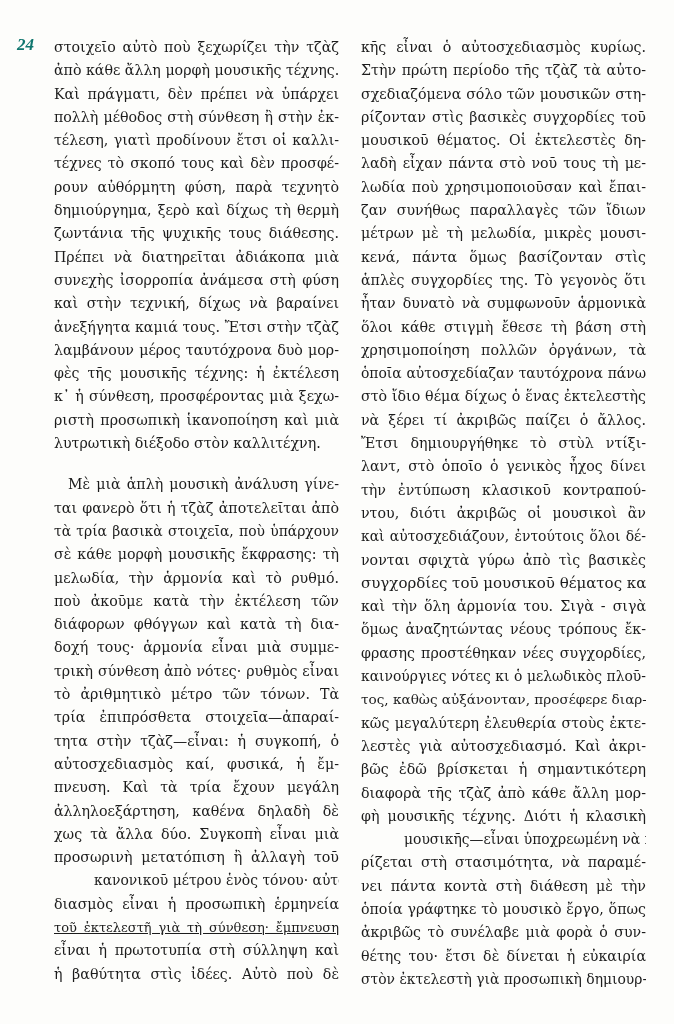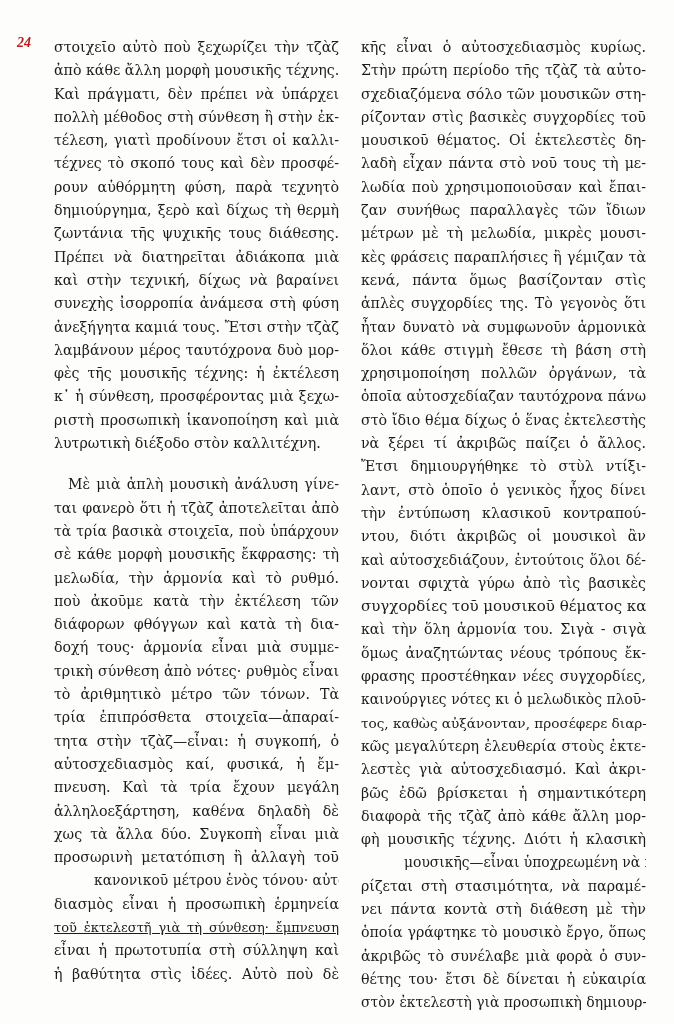--- a/index.html
+++ b/index.html
@@ -1,22 +1,22 @@
 <!DOCTYPE html>
 <html><head>
 <meta charset="utf-8">
 <style>
   html, body { margin: 0; padding: 0; }
   body {
     width: 674px; height: 1024px; background: #fdfdfb; position: relative; overflow: hidden;
     font-family: "DejaVu Serif", "Liberation Serif", serif; color: #1c1c1c;
   }
   .page-number {
-    position: absolute; left: 17px; top: 35px; font-size: 14px; font-weight: bold; font-style: italic;
-    font-family: "Liberation Serif", serif; color: #b91c1c;
+    position: absolute; left: 17px; top: 35px; font-size: 17px; font-weight: bold; font-style: italic;
+    font-family: "Liberation Serif", serif; color: #0f766e;
   }
   .col { position: absolute; top: 36px; width: 285px; }
   .col-left { left: 54px; }
   .col-right { left: 361px; }
   .line {
     height: 23.3px; line-height: 23.3px; font-size: 14.2px; white-space: nowrap;
     text-align: justify; text-align-last: justify; overflow: hidden;
   }
   .line.last { text-align-last: left; }
   .line.indent { text-indent: 14px; }
@@ -32,22 +32,22 @@
       <div class="line">στοιχεῖο αὐτὸ ποὺ ξεχωρίζει τὴν τζὰζ</div>
       <div class="line">ἀπὸ κάθε ἄλλη μορφὴ μουσικῆς τέχνης.</div>
       <div class="line">Καὶ πράγματι, δὲν πρέπει νὰ ὑπάρχει</div>
       <div class="line">πολλὴ μέθοδος στὴ σύνθεση ἢ στὴν ἐκ-</div>
       <div class="line">τέλεση, γιατὶ προδίνουν ἔτσι οἱ καλλι-</div>
       <div class="line">τέχνες τὸ σκοπό τους καὶ δὲν προσφέ-</div>
       <div class="line">ρουν αὐθόρμητη φύση, παρὰ τεχνητὸ</div>
       <div class="line">δημιούργημα, ξερὸ καὶ δίχως τὴ θερμὴ</div>
       <div class="line">ζωντάνια τῆς ψυχικῆς τους διάθεσης.</div>
       <div class="line">Πρέπει νὰ διατηρεῖται ἀδιάκοπα μιὰ</div>
+      <div class="line">συνεχὴς ἰσορροπία ἀνάμεσα στὴ φύση</div>
       <div class="line">καὶ στὴν τεχνική, δίχως νὰ βαραίνει</div>
-      <div class="line">συνεχὴς ἰσορροπία ἀνάμεσα στὴ φύση</div>
       <div class="line">ἀνεξήγητα καμιά τους. Ἔτσι στὴν τζὰζ</div>
       <div class="line">λαμβάνουν μέρος ταυτόχρονα δυὸ μορ-</div>
       <div class="line">φὲς τῆς μουσικῆς τέχνης: ἡ ἐκτέλεση</div>
       <div class="line">κ᾽ ἡ σύνθεση, προσφέροντας μιὰ ξεχω-</div>
       <div class="line">ριστὴ προσωπικὴ ἱκανοποίηση καὶ μιὰ</div>
       <div class="line last">λυτρωτικὴ διέξοδο στὸν καλλιτέχνη.</div>
     </div>
   <div class="para-gap"></div>
   <div id="left-p1">
       <div class="line indent">Μὲ μιὰ ἁπλὴ μουσικὴ ἀνάλυση γίνε-</div>
@@ -79,21 +79,20 @@
   <div id="right-p0">
       <div class="line">κῆς εἶναι ὁ αὐτοσχεδιασμὸς κυρίως.</div>
       <div class="line">Στὴν πρώτη περίοδο τῆς τζὰζ τὰ αὐτο-</div>
       <div class="line">σχεδιαζόμενα σόλο τῶν μουσικῶν στη-</div>
       <div class="line">ρίζονταν στὶς βασικὲς συγχορδίες τοῦ</div>
       <div class="line">μουσικοῦ θέματος. Οἱ ἐκτελεστὲς δη-</div>
       <div class="line">λαδὴ εἶχαν πάντα στὸ νοῦ τους τὴ με-</div>
       <div class="line">λωδία ποὺ χρησιμοποιοῦσαν καὶ ἔπαι-</div>
       <div class="line">ζαν συνήθως παραλλαγὲς τῶν ἴδιων</div>
       <div class="line">μέτρων μὲ τὴ μελωδία, μικρὲς μουσι-</div>
-      <div class="line">κὲς φράσεις παραπλήσιες ἢ γέμιζαν τὰ</div>
       <div class="line">κενά, πάντα ὅμως βασίζονταν στὶς</div>
       <div class="line">ἁπλὲς συγχορδίες της. Τὸ γεγονὸς ὅτι</div>
       <div class="line">ἦταν δυνατὸ νὰ συμφωνοῦν ἁρμονικὰ</div>
       <div class="line">ὅλοι κάθε στιγμὴ ἔθεσε τὴ βάση στὴ</div>
       <div class="line">χρησιμοποίηση πολλῶν ὀργάνων, τὰ</div>
       <div class="line" style="font-size: 13.9px;">ὁποῖα αὐτοσχεδίαζαν ταυτόχρονα πάνω</div>
       <div class="line">στὸ ἴδιο θέμα δίχως ὁ ἕνας ἐκτελεστὴς</div>
       <div class="line">νὰ ξέρει τί ἀκριβῶς παίζει ὁ ἄλλος.</div>
       <div class="line">Ἔτσι δημιουργήθηκε τὸ στὺλ ντίξι-</div>
       <div class="line">λαντ, στὸ ὁποῖο ὁ γενικὸς ἦχος δίνει</div>

